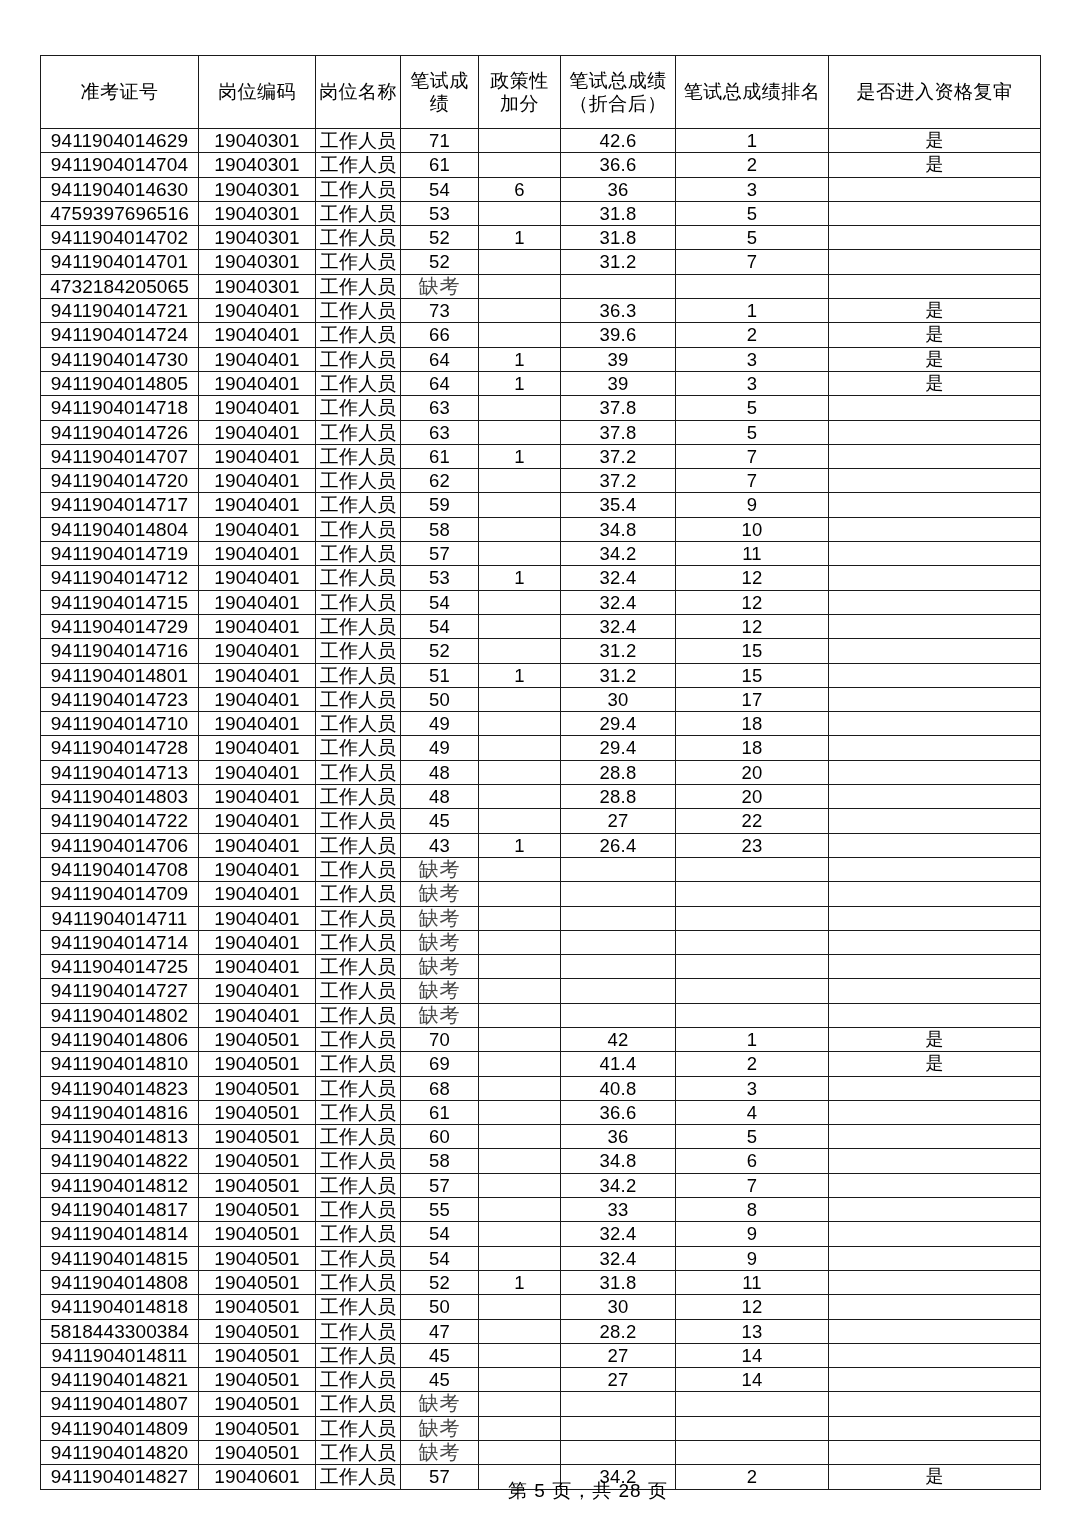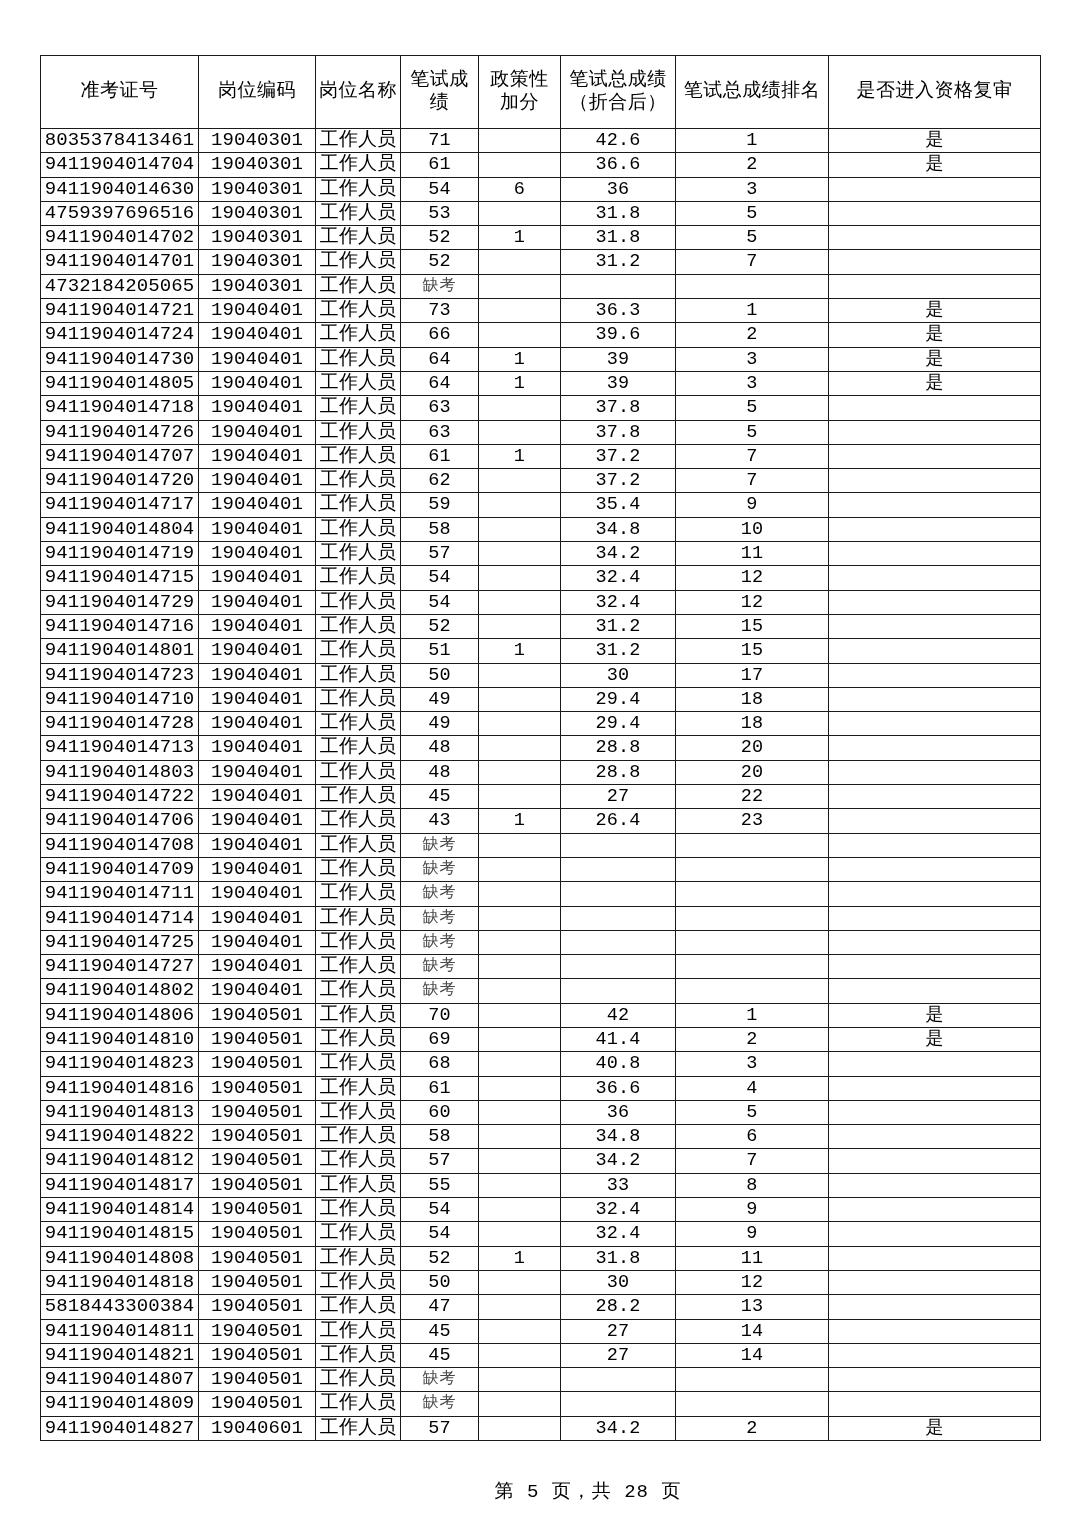--- a/index.html
+++ b/index.html
@@ -12,21 +12,20 @@
     height: 1528px;
     font-family: "Liberation Sans", "DejaVu Sans", sans-serif;
     color: #000000;
     -webkit-font-smoothing: none;
   }
   #page {
     position: relative;
     width: 956px;
     height: 1528px;
     box-sizing: border-box;
-    font-family: Liberation Mono, monospace;
   }
   table.results {
     position: absolute;
     left: 40px;
     top: 55px;
     width: 1000px;
     border-collapse: collapse;
     table-layout: fixed;
   }
   table.results col.c-admit   { width: 158px; }
@@ -61,21 +60,21 @@
     font-size: 18.5px;
     line-height: 23.3px;
     letter-spacing: 0.2px;
   }
   table.results tbody td.col-admit,
   table.results tbody td.col-post {
     font-size: 19px;
     letter-spacing: 0.1px;
   }
   table.results tbody td.col-written.absent {
-    font-size: 16px;
+    font-size: 20px;
     color: #4a4a4a;
     letter-spacing: 1px;
   }
   table.results tbody td.col-review {
     font-size: 18px;
   }
 
   #footer {
     position: absolute;
     left: 0;
@@ -129,21 +128,21 @@
           <th>
             <span class="hdr-line">笔试总成绩排名</span>
           </th>
           <th>
             <span class="hdr-line">是否进入资格复审</span>
           </th>
         </tr>
     </thead>
     <tbody>
         <tr>
-          <td class="col-admit">8035378413461</td>
+          <td class="col-admit">9411904014629</td>
           <td class="col-post">19040301</td>
           <td class="col-post">工作人员</td>
           <td class="col-written">71</td>
           <td class="col-bonus"></td>
           <td class="col-total">42.6</td>
           <td class="col-rank">1</td>
           <td class="col-review">是</td>
         </tr>
         <tr>
           <td class="col-admit">9411904014704</td>
@@ -309,20 +308,30 @@
           <td class="col-admit">9411904014719</td>
           <td class="col-post">19040401</td>
           <td class="col-post">工作人员</td>
           <td class="col-written">57</td>
           <td class="col-bonus"></td>
           <td class="col-total">34.2</td>
           <td class="col-rank">11</td>
           <td class="col-review"></td>
         </tr>
         <tr>
+          <td class="col-admit">9411904014712</td>
+          <td class="col-post">19040401</td>
+          <td class="col-post">工作人员</td>
+          <td class="col-written">53</td>
+          <td class="col-bonus">1</td>
+          <td class="col-total">32.4</td>
+          <td class="col-rank">12</td>
+          <td class="col-review"></td>
+        </tr>
+        <tr>
           <td class="col-admit">9411904014715</td>
           <td class="col-post">19040401</td>
           <td class="col-post">工作人员</td>
           <td class="col-written">54</td>
           <td class="col-bonus"></td>
           <td class="col-total">32.4</td>
           <td class="col-rank">12</td>
           <td class="col-review"></td>
         </tr>
         <tr>
@@ -650,20 +659,30 @@
           <td class="col-post">19040501</td>
           <td class="col-post">工作人员</td>
           <td class="col-written absent">缺考</td>
           <td class="col-bonus"></td>
           <td class="col-total"></td>
           <td class="col-rank"></td>
           <td class="col-review"></td>
         </tr>
         <tr>
           <td class="col-admit">9411904014809</td>
+          <td class="col-post">19040501</td>
+          <td class="col-post">工作人员</td>
+          <td class="col-written absent">缺考</td>
+          <td class="col-bonus"></td>
+          <td class="col-total"></td>
+          <td class="col-rank"></td>
+          <td class="col-review"></td>
+        </tr>
+        <tr>
+          <td class="col-admit">9411904014820</td>
           <td class="col-post">19040501</td>
           <td class="col-post">工作人员</td>
           <td class="col-written absent">缺考</td>
           <td class="col-bonus"></td>
           <td class="col-total"></td>
           <td class="col-rank"></td>
           <td class="col-review"></td>
         </tr>
         <tr>
           <td class="col-admit">9411904014827</td>

